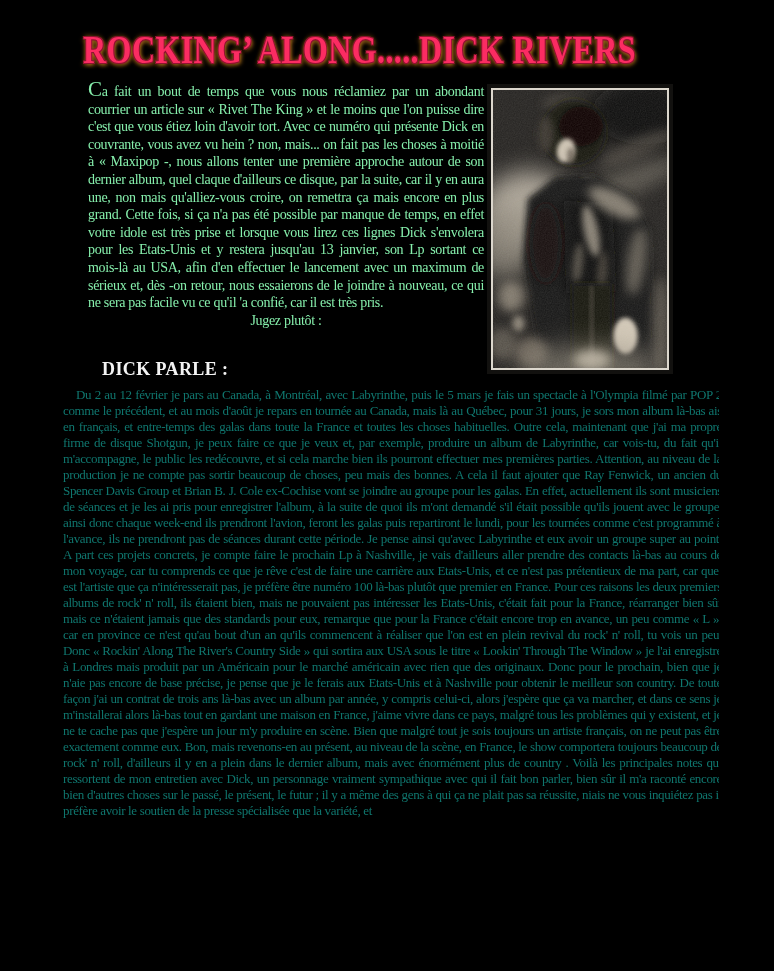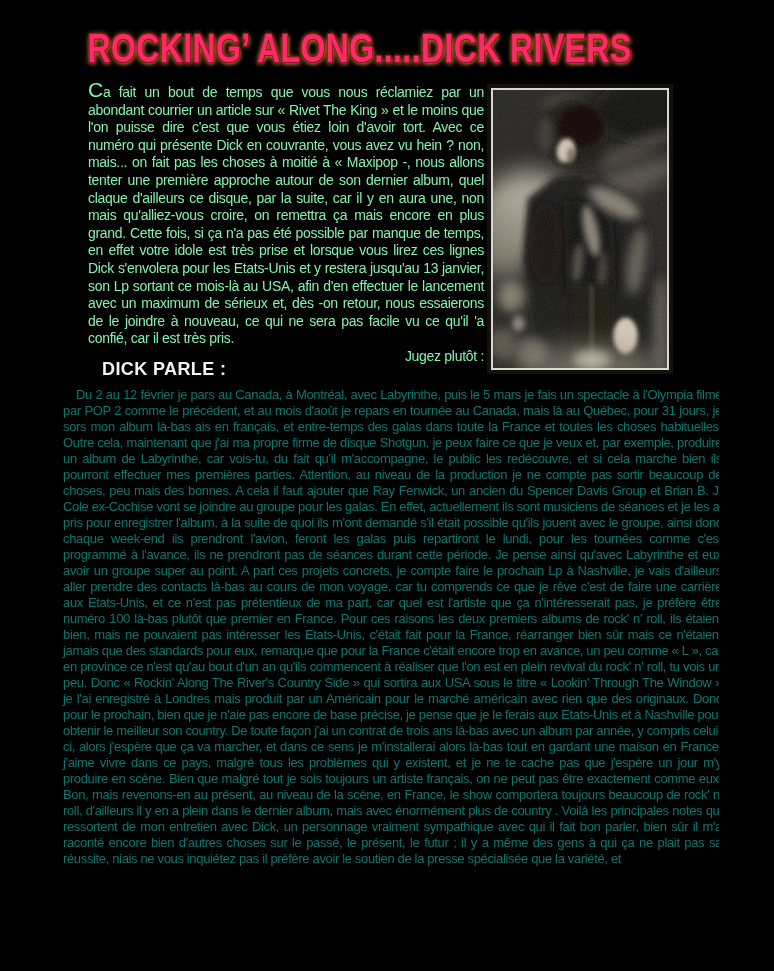--- a/index.html
+++ b/index.html
@@ -1,40 +1,40 @@
 <!DOCTYPE html>
 <html><head>
 <meta charset="utf-8">
 <style>
   html, body { margin:0; padding:0; background:#000; }
   .page {
     position:relative; width:719px; height:971px;
     background:#000; overflow:hidden;
-    font-family:Liberation Sans, sans-serif;
+    font-family:Liberation Serif, serif;
   }
   .title {
     position:absolute; top:26px; left:0; width:100%;
     margin:0; text-align:center; white-space:nowrap;
     font-size:40px; font-weight:bold; letter-spacing:0.5px;
     transform:scaleX(0.80);
     color:#fb2c62;
     text-shadow:
       -1px -1px 0 #8e1430, 1px -1px 0 #8e1430,
       -1px  1px 0 #8e1430, 1px  1px 0 #8e1430,
        2px  2px 5px rgba(198,126,30,0.95),
       -2px  2px 5px rgba(198,126,30,0.55),
        0   -2px 5px rgba(198,126,30,0.45);
   }
   .intro {
     position:absolute; left:88px; top:79px; width:396px;
     color:#86efac; font-size:14px; line-height:17.6px;
     letter-spacing:-0.3px; text-align:justify;
   }
   .dropcap { font-size:21px; line-height:1; }
-  .intro-closing { text-align:right; }
+  .intro-closing { text-align:center; }
   .section-heading {
     position:absolute; left:86px; top:343px; margin:16px;
     color:#f3f3f3; font-size:18px; font-weight:bold; letter-spacing:0.4px;
   }
   .body-text {
     position:absolute; left:63px; top:387px; width:659px;
     color:#0f766e; font-size:13px; line-height:16px;
     letter-spacing:-0.35px; text-align:justify; text-indent:13px;
   }
   .photo-outer {

